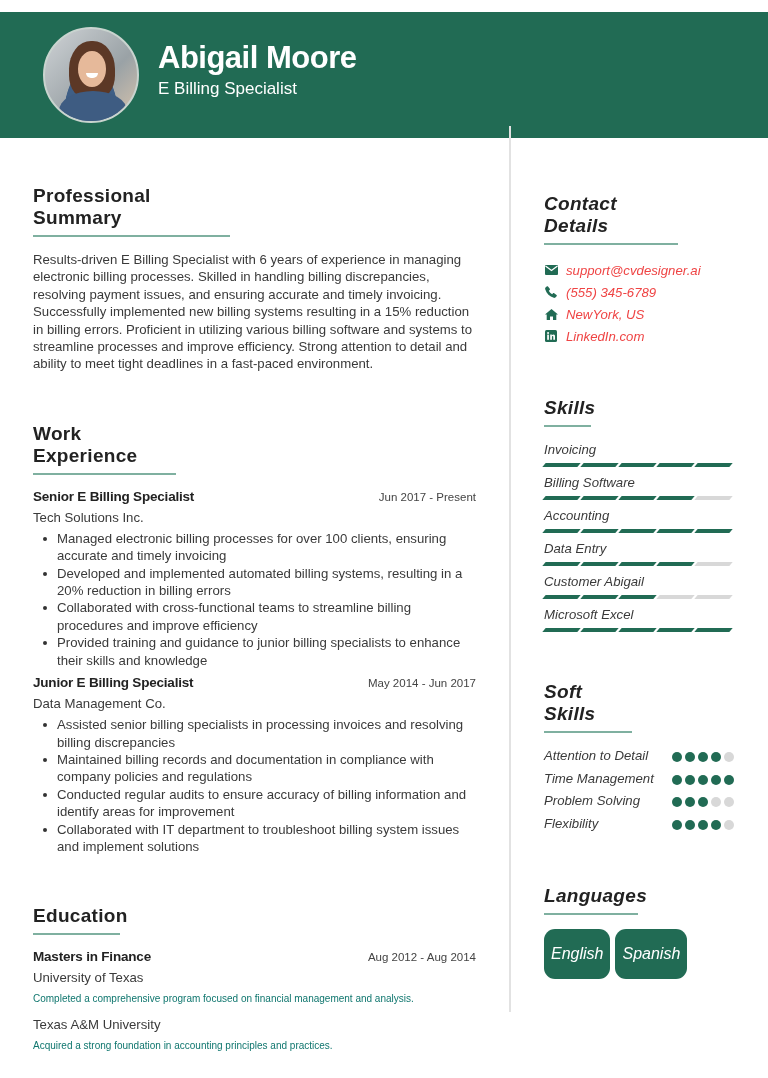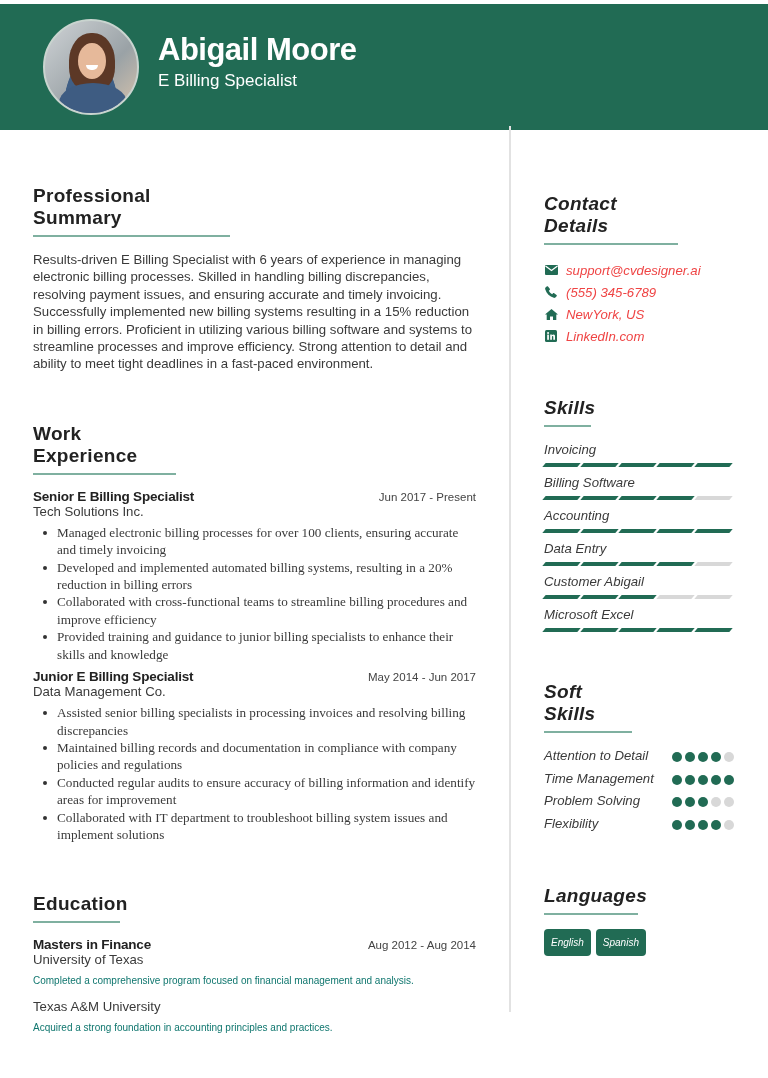--- a/index.html
+++ b/index.html
@@ -1,19 +1,19 @@
 <!DOCTYPE html>
 <html><head>
 <meta charset="utf-8">
 <style>
   * { box-sizing: border-box; margin: 0; padding: 0; }
   html, body { width: 768px; height: 1078px; background: #ffffff; }
   body { font-family: "Liberation Sans", "DejaVu Sans", sans-serif; color: #333333; position: relative; overflow: hidden; }
 
-  .header { position: absolute; left: 0; top: 4px; width: 768px; height: 126px; background: #216b54; }
+  .header { position: absolute; left: 0; top: 12px; width: 768px; height: 126px; background: #216b54; }
   .avatar { position: absolute; left: 43px; top: 15px; width: 96px; height: 96px; border-radius: 50%; border: 2px solid #c9d4cf; overflow: hidden;
     background: radial-gradient(circle at 50% 38%, #e8c3a6 0 16%, transparent 17%),
                 radial-gradient(ellipse at 50% 40%, #5a3a2a 0 30%, transparent 31%),
                 radial-gradient(ellipse at 50% 100%, #3f5f86 0 42%, transparent 43%),
                 linear-gradient(135deg, #cfd3d6, #9aa2a6 60%, #d8c4ad); }
   .avatar .face { position: absolute; left: 33px; top: 22px; width: 28px; height: 36px; border-radius: 50%; background: #e6b99a; }
   .avatar .hair { position: absolute; left: 24px; top: 12px; width: 46px; height: 58px; border-radius: 48% 48% 40% 40%; background: #5c3826; }
   .avatar .body { position: absolute; left: 14px; top: 62px; width: 68px; height: 40px; border-radius: 50% 50% 0 0; background: #3e5c82; }
   .avatar .smile { position: absolute; left: 41px; top: 44px; width: 12px; height: 5px; border-radius: 0 0 8px 8px; background: #fff; }
   .name { position: absolute; left: 158px; top: 28px; font-size: 31px; font-weight: bold; color: #ffffff; letter-spacing: -0.5px; }
@@ -32,22 +32,22 @@
   .sec-title.sk { width: 47px; }
   .sec-title.ss { width: 88px; }
   .sec-title.lg { width: 94px; }
 
   .summary { font-size: 13.2px; line-height: 17.4px; color: #3a3a3a; margin-bottom: 22px; }
 
   .job { margin-bottom: 4px; }
   .job-head { display: flex; justify-content: space-between; align-items: baseline; }
   .job-title { font-size: 13.5px; font-weight: bold; color: #222; letter-spacing: -0.2px; }
   .job-date { font-size: 11.5px; color: #444; }
-  .job-company { font-size: 13.2px; color: #3a3a3a; margin-top: 0; margin-bottom: 5px; }
-  .bullets { list-style: none; padding-left: 24px; margin-bottom: 6px; font-family: Liberation Serif, serif; }
+  .job-company { font-size: 13.2px; color: #3a3a3a; margin-top: 6px; margin-bottom: 5px; }
+  .bullets { list-style: none; padding-left: 24px; margin-bottom: 6px; }
   .bullets li { position: relative; font-size: 13.2px; line-height: 17.4px; color: #3a3a3a; }
   .bullets li::before { content: ""; position: absolute; left: -14px; top: 7px; width: 4px; height: 4px; border-radius: 50%; background: #333; }
 
   .edu-desc { font-size: 10px; line-height: 17.4px; color: #0f766e; margin-bottom: 9px; }
   .section-gap { height: 16px; }
 
   .contact-list { list-style: none; margin-bottom: 22px; }
   .contact-item { display: flex; align-items: center; height: 22px; font-size: 13.2px; color: #ef4444; }
   .contact-item .ic { width: 14px; height: 14px; margin-right: 8px; display: inline-flex; align-items: center; justify-content: center; }
 
@@ -57,21 +57,21 @@
   .bar { width: 35px; height: 4px; background: #216b54; transform: skewX(-40deg); }
   .bar.off { background: #d8d8d8; }
 
   .soft-row { display: flex; justify-content: space-between; align-items: center; margin-bottom: 5px; }
   .soft-name { font-size: 13.2px; color: #3a3a3a; line-height: 17.5px; width: 110px; }
   .dots { display: flex; gap: 3px; margin-top: 3px; }
   .dot { width: 10px; height: 10px; border-radius: 50%; background: #216b54; }
   .dot.off { background: #d8d8d8; }
 
   .langs { display: flex; gap: 5px; }
-  .lang { background: #216b54; color: #fff; font-size: 10px; padding: 8px 7px; border-radius: 4px; }
+  .lang { background: #216b54; color: #fff; font-size: 16px; padding: 16px 7px; border-radius: 11px; }
 </style>
 </head>
 <body>
 
 <div class="header">
   <div class="avatar">
     <div class="hair"></div>
     <div class="body"></div>
     <div class="face"></div>
     <div class="smile"></div>

